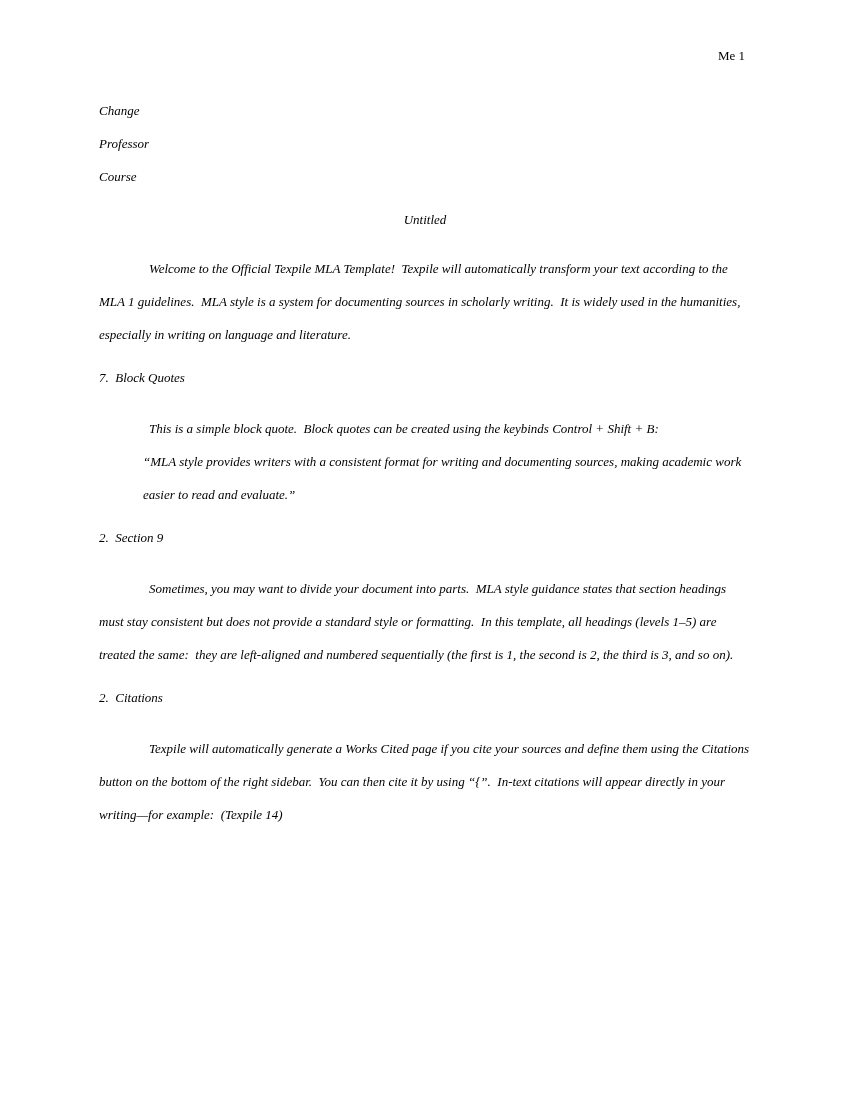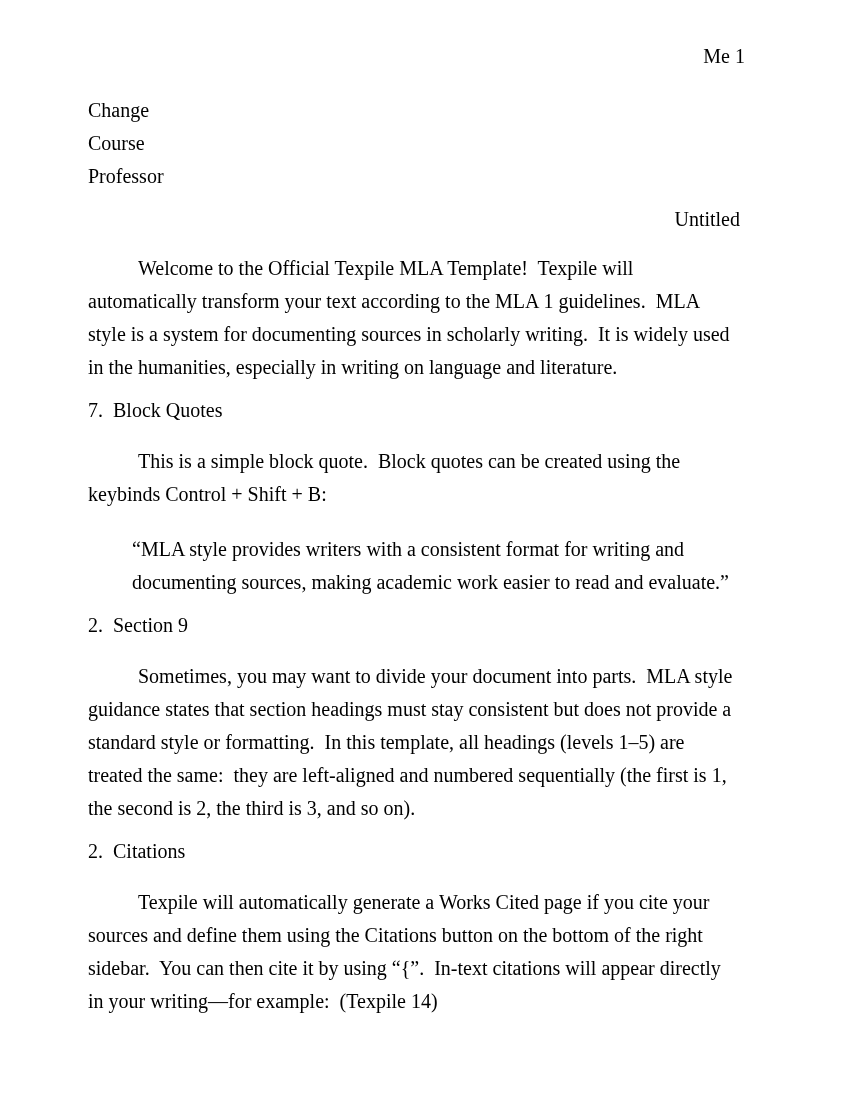--- a/index.html
+++ b/index.html
@@ -6,74 +6,75 @@
     margin: 0;
     padding: 0;
     background: #ffffff;
   }
   .page {
     position: relative;
     width: 850px;
     height: 1100px;
     background: #ffffff;
     font-family: "Liberation Serif", "DejaVu Serif", serif;
-    font-size: 20px;
+    font-size: 13px;
     color: #000000;
     overflow: hidden;
   }
   .page-header {
     position: absolute;
     top: 48px;
     right: 105px;
     line-height: 16.5px;
     white-space: pre;
   }
   .doc {
     position: absolute;
     top: 94px;
-    left: 88px;
+    left: 99px;
     width: 652px;
     line-height: 33px;
     text-align: left;
+    font-style: italic;
   }
   .front-matter p {
     margin: 0;
   }
   .title {
     margin: 10px 0 16px 0;
-    text-align: right;
+    text-align: center;
   }
   .paragraph {
     margin: 10px 0 0 0;
     text-indent: 50px;
     white-space: pre-wrap;
   }
   .heading {
     margin: 10px 0 18px 0;
     white-space: pre-wrap;
   }
   .blockquote {
-    margin: 22px 0 0 0;
+    margin: 0 0 0 0;
     padding-left: 44px;
     white-space: pre-wrap;
   }
 </style>
 </head>
 <body>
 
 <div class="page">
 
   <div class="page-header">Me 1</div>
 
   <div class="doc">
 
     <div class="front-matter">
       <p>Change</p>
+      <p>Professor</p>
       <p>Course</p>
-      <p>Professor</p>
     </div>
 
     <p class="title">Untitled</p>
 
     <p class="paragraph">Welcome to the Official Texpile MLA Template!  Texpile will automatically transform your text according to the MLA 1 guidelines.  MLA style is a system for documenting sources in scholarly writing.  It is widely used in the humanities, especially in writing on language and literature.</p>
 
     <p class="heading">7.  Block Quotes</p>
 
     <p class="paragraph">This is a simple block quote.  Block quotes can be created using the keybinds Control + Shift + B:</p>
 

